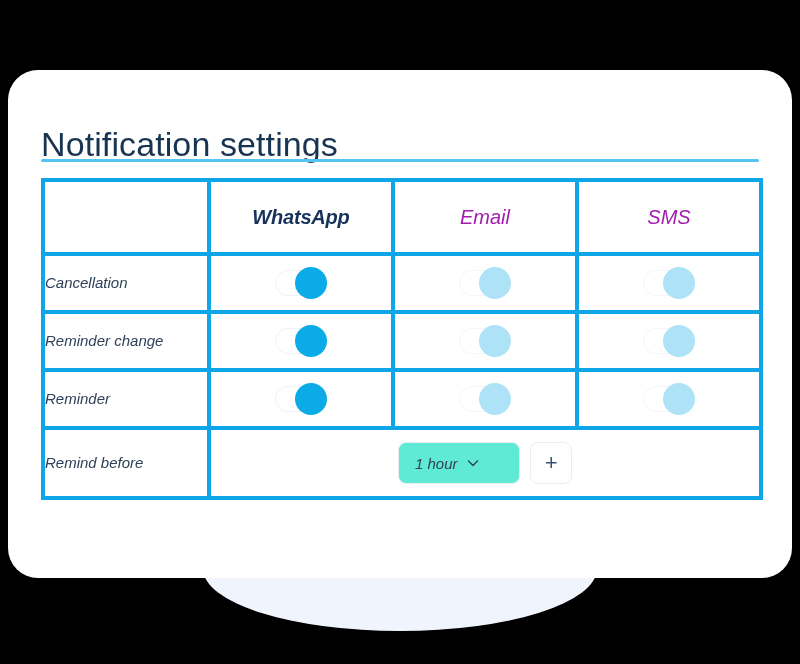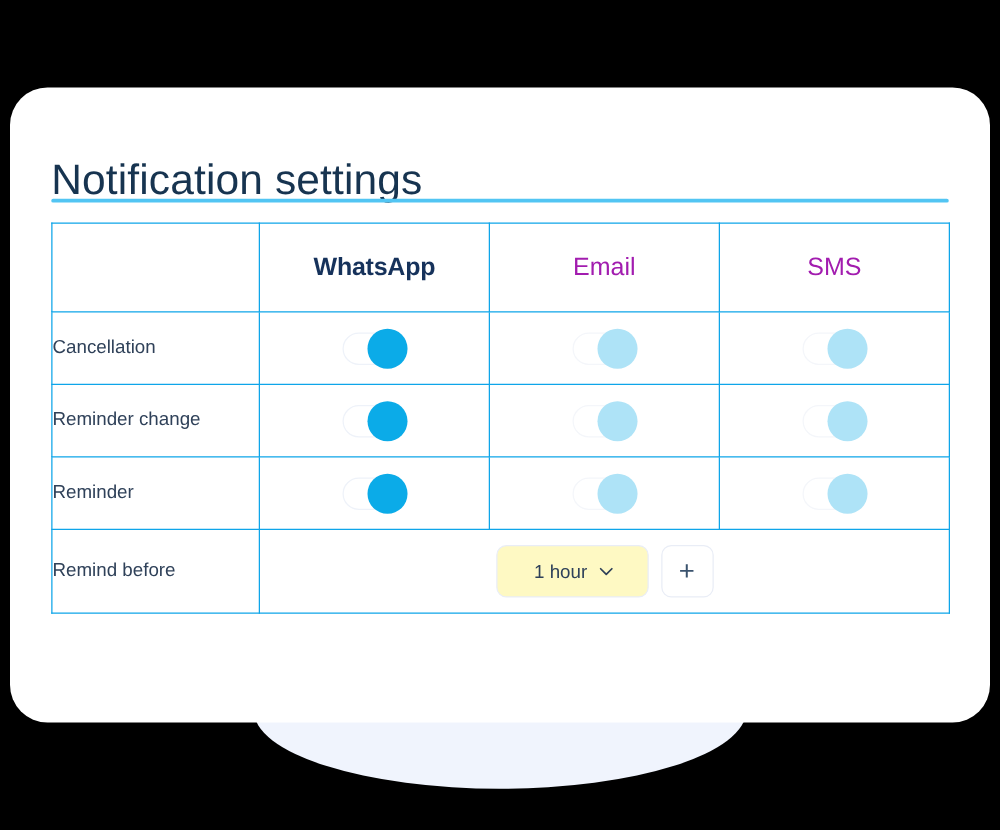--- a/index.html
+++ b/index.html
@@ -64,23 +64,24 @@
   #settings-table {
     position: absolute;
     left: 33px;
     top: 108px;
     width: 718px;
     border-collapse: collapse;
     table-layout: fixed;
   }
   #settings-table td,
   #settings-table th {
-    border: 1px solid #0ea5e9;
+    border: 4px solid #0ea5e9;
     padding: 0;
     margin: 0;
+    font-style: italic;
   }
 
   col.c-label { width: 166px; }
   col.c-chan  { width: 184px; }
 
   .hdr-cell {
     height: 70px;
     text-align: center;
     vertical-align: middle;
     font-size: 20px;
@@ -149,28 +150,28 @@
     height: 66px;
   }
   .controls-wrap {
     display: inline-flex;
     align-items: center;
     gap: 10px;
   }
   .select-box {
     display: inline-flex;
     align-items: center;
-    justify-content: center;
+    justify-content: flex-start;
     box-sizing: border-box;
     width: 122px;
     height: 42px;
     padding: 0 12px 0 16px;
     border: 1px solid #E9EDF6;
     border-radius: 8px;
-    background: #fef9c3;
+    background: #5eead4;
     font-size: 15px;
     color: #2F4159;
   }
   .select-box .chev {
     display: inline-block;
     width: 14px;
     height: 14px;
     margin-left: 8px;
   }
   .plus-btn {

